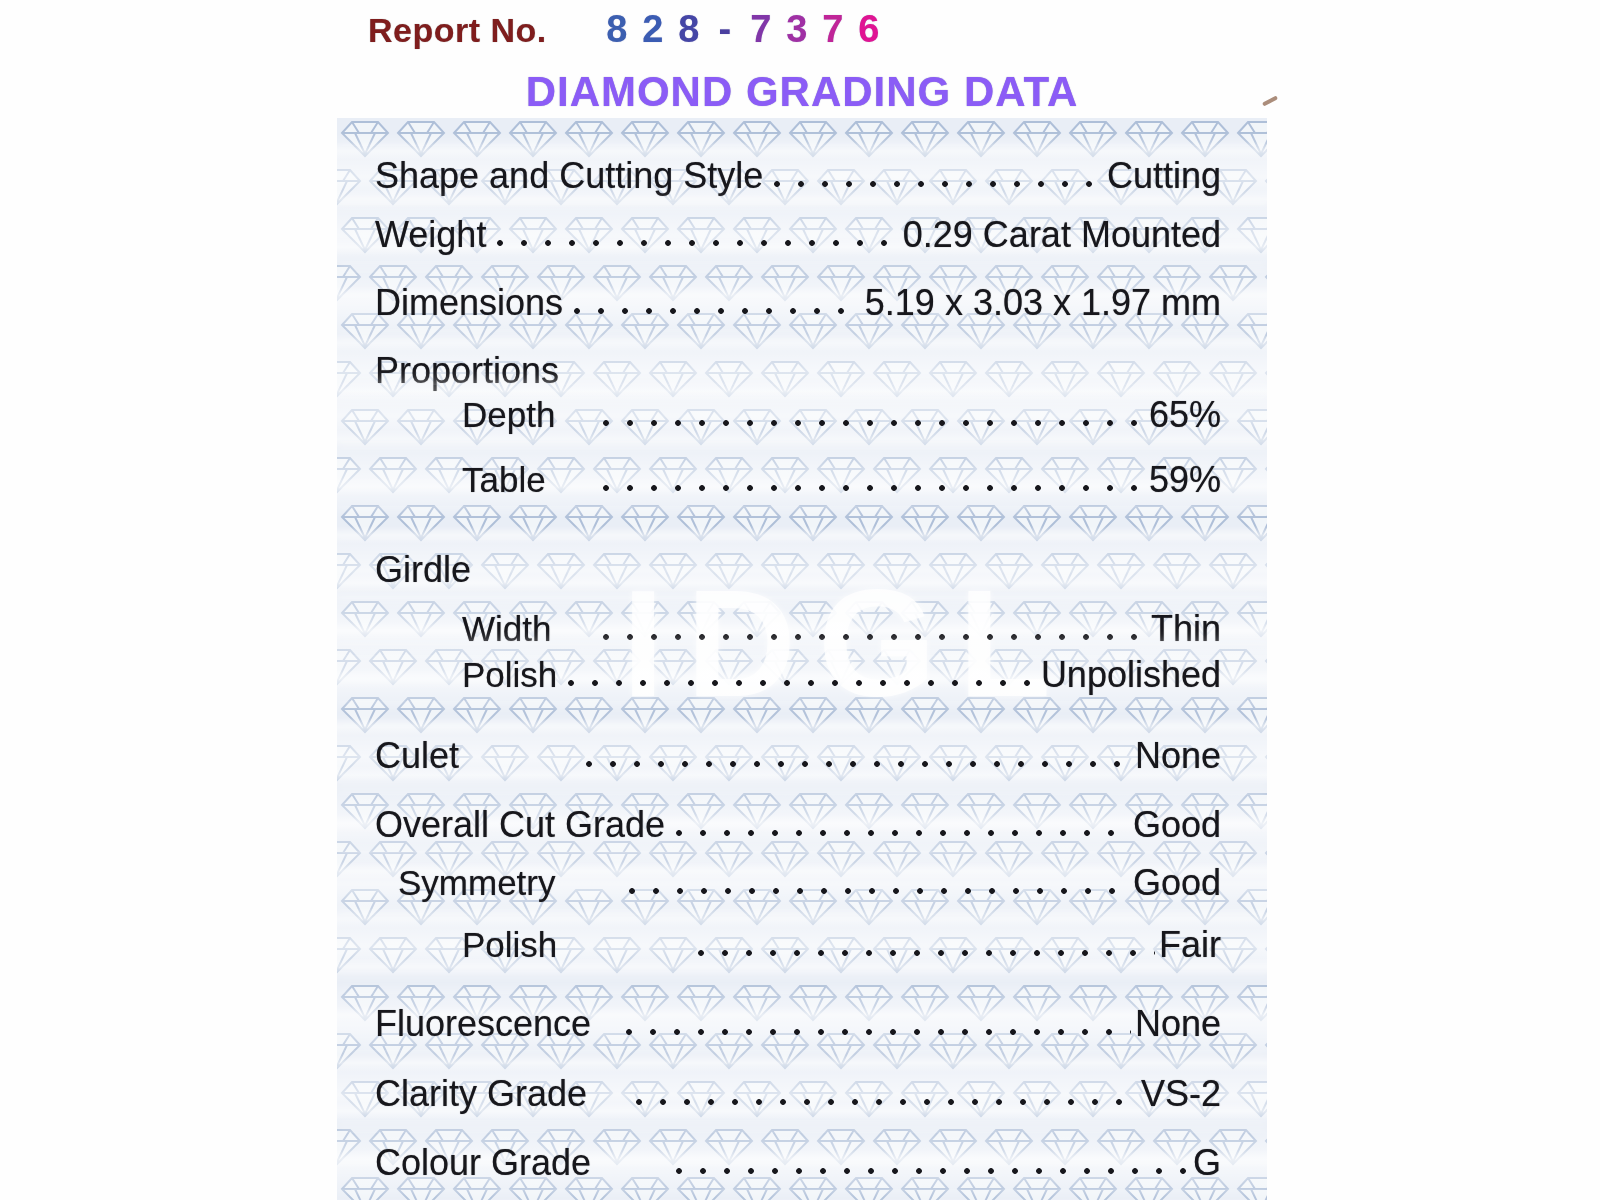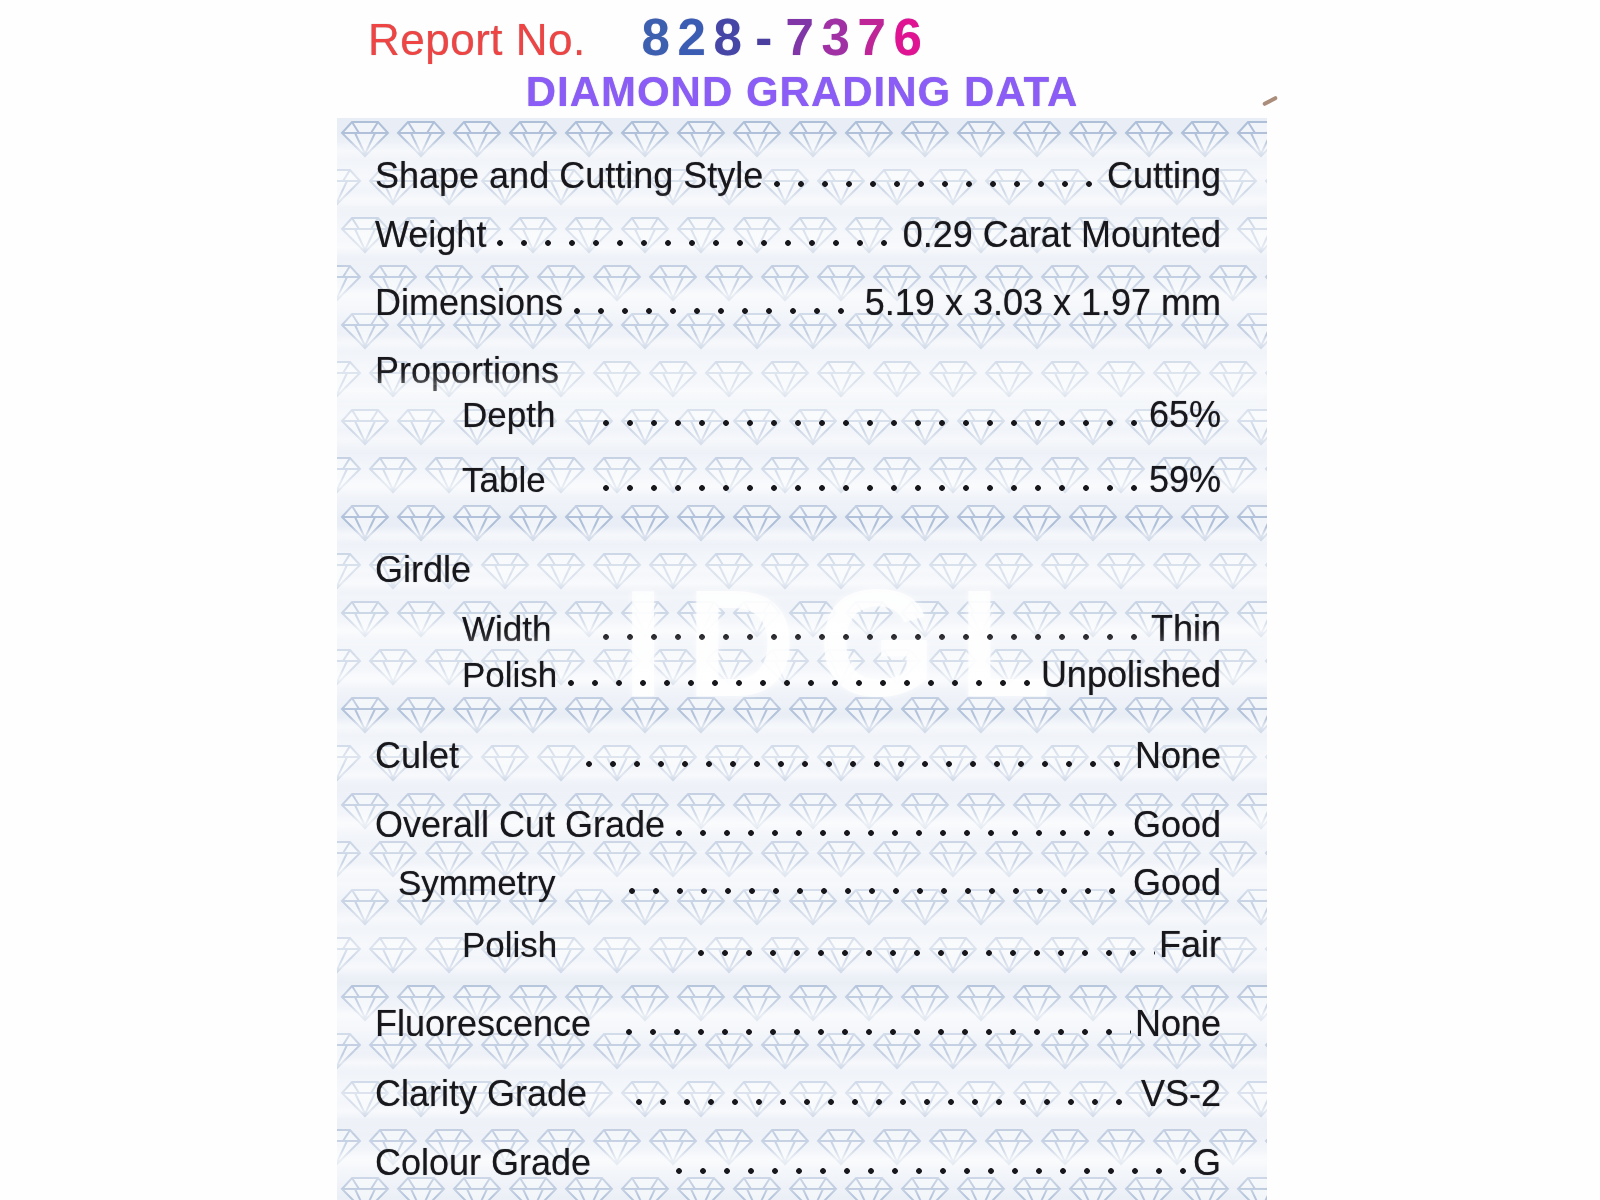--- a/index.html
+++ b/index.html
@@ -4,23 +4,23 @@
 <style>
   html,body{margin:0;padding:0;}
   body{
     width:1600px;height:1200px;position:relative;overflow:hidden;
     background:#fefefe;
     font-family:"Liberation Sans","DejaVu Sans",sans-serif;
     color:#17171c;
   }
   
   .report-line{position:absolute;left:368px;top:8px;display:flex;align-items:baseline;}
-  .report-label{font-size:44px;font-weight:400;color:#ef4444;letter-spacing:.5px;
+  .report-label{font-size:34px;font-weight:700;color:#7f1d1d;letter-spacing:.5px;
     text-shadow:0 0 1px rgba(0,0,0,.4);}
-  .report-number{margin-left:52px;font-size:51px;font-weight:700;}
+  .report-number{margin-left:52px;font-size:38px;font-weight:700;}
   .report-number .digit{display:inline-block;width:36px;text-align:center;
     text-shadow:0 0 1px rgba(40,30,120,.35);}
   .page-title{position:absolute;left:337px;width:930px;top:68px;text-align:center;
     font-size:42px;font-weight:700;color:#8b5cf6;letter-spacing:1px;
     text-shadow:0 0 1px rgba(43,51,117,.5);}
   .scan-speck{position:absolute;left:1262px;top:99px;width:16px;height:4px;
     background:#96705a;border-radius:2px;transform:rotate(-28deg);opacity:.8;}
   
   .panel{position:absolute;left:337px;top:118px;width:930px;height:1082px;
     background:#e9eef6;overflow:hidden;}

